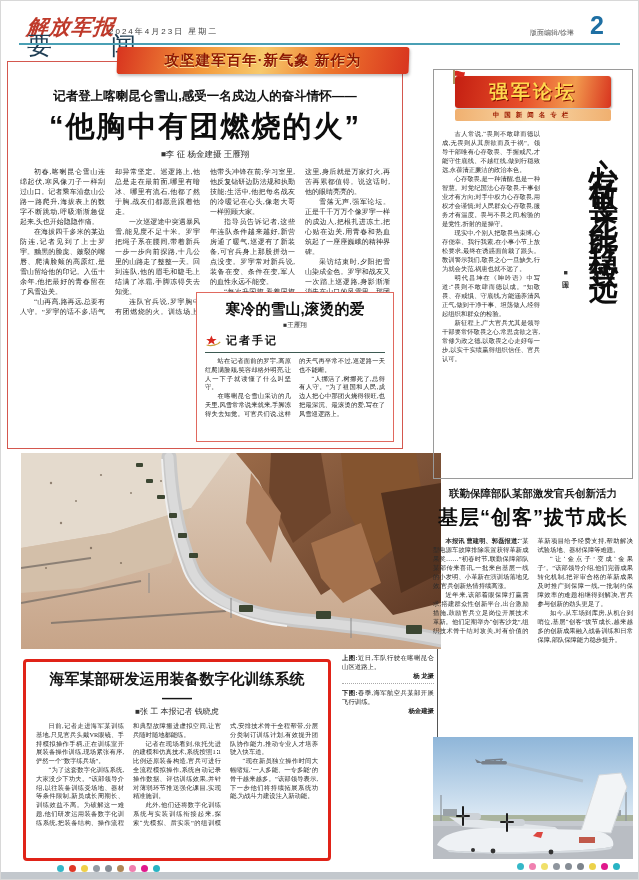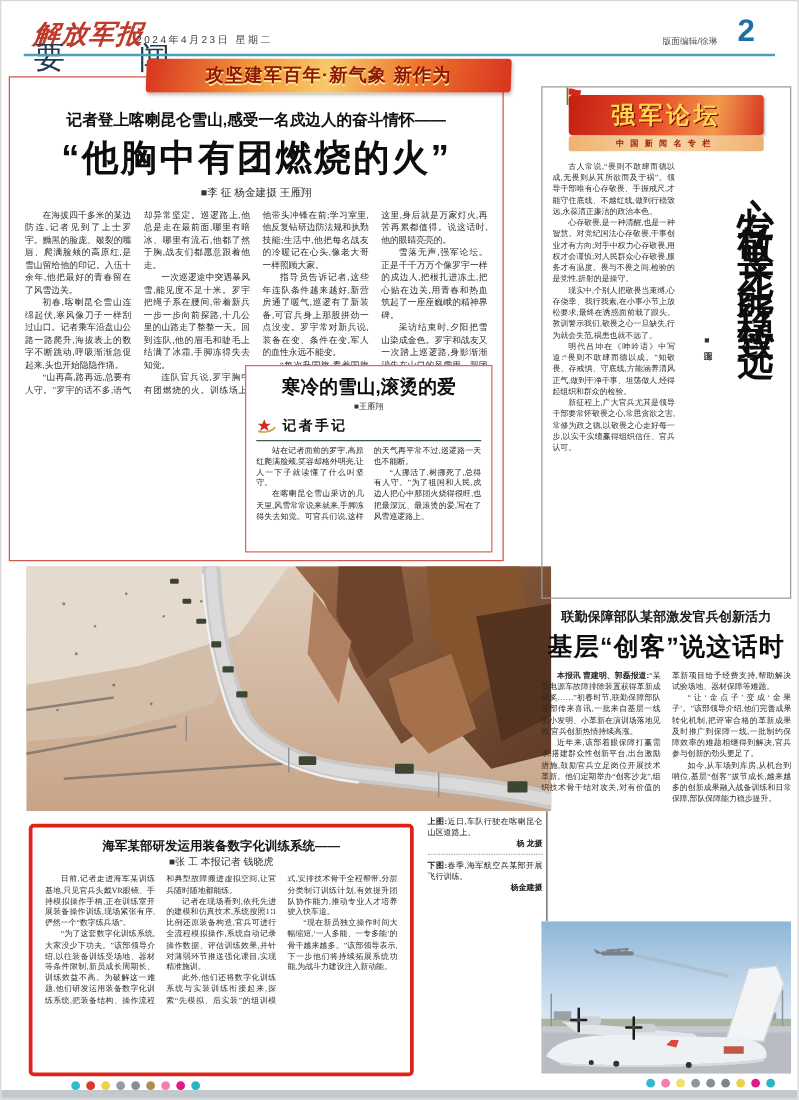--- a/index.html
+++ b/index.html
@@ -49,21 +49,21 @@
   .captions{position:absolute;left:341px;top:652px;width:92px;font-family:"Liberation Serif",serif;
         font-size:6.4px;line-height:9px;text-align:justify;color:#222;}
   .caption-item{margin-bottom:4px;padding-bottom:3px;border-bottom:1px dotted #aaa;}
   .caption-item:last-child{border-bottom:none;}
   .caption-label{font-weight:bold;}
   .caption-credit{display:block;text-align:right;font-weight:bold;}
   .v-divider{position:absolute;left:436px;top:648px;width:1px;height:88px;background:#555;}
   
   .digital-box{position:absolute;left:22px;top:658px;width:308px;height:202px;border:3px solid #e02318;
         border-radius:4px;box-sizing:border-box;padding:6px 10px;}
-  .digital-kicker{text-align:center;font-size:10px;font-weight:bold;color:#151515;margin-top:2px;}
+  .digital-kicker{text-align:center;font-size:15px;font-weight:bold;color:#151515;margin-top:2px;}
   .digital-headline{text-align:center;font-size:21px;font-weight:900;color:#0d0d0d;letter-spacing:1px;margin:3px 0 2px;}
   .digital-byline{text-align:center;font-size:8px;color:#333;margin-bottom:5px;}
   .digital-body{column-count:3;column-gap:9px;font-family:"Liberation Serif",serif;font-size:6.3px;
         line-height:8.8px;text-align:justify;color:#2b2b2b;height:136px;overflow:hidden;}
   .digital-body p{margin:0;text-indent:2em;}
   
   .forum-box{position:absolute;left:432px;top:68px;width:200px;height:410px;border:1px solid #9a9a9a;
         box-sizing:border-box;padding:6px 8px;}
   .forum-logo{position:relative;width:156px;margin:0 auto;}
   .forum-logo-main{height:32px;background:linear-gradient(100deg,#c41f12,#e8502a 45%,#f29a4e 75%,#d8341f);
@@ -111,22 +111,22 @@
 
   <div class="banner">
     <span>攻坚建军百年·新气象 新作为</span>
   </div>
 
   <div class="lead-box">
     <div class="lead-kicker">记者登上喀喇昆仑雪山,感受一名戍边人的奋斗情怀——</div>
     <div class="lead-headline">“他胸中有团燃烧的火”</div>
     <div class="lead-byline">■李 征  杨金建摄 王雁翔</div>
     <div class="lead-body">
+        <p>初春,喀喇昆仑雪山连绵起伏,寒风像刀子一样刮过山口。记者乘车沿盘山公路一路爬升,海拔表上的数字不断跳动,呼吸渐渐急促起来,头也开始隐隐作痛。</p>
         <p>在海拔四千多米的某边防连,记者见到了上士罗宇。黝黑的脸庞、皴裂的嘴唇、爬满脸颊的高原红,是雪山留给他的印记。入伍十余年,他把最好的青春留在了风雪边关。</p>
-        <p>初春,喀喇昆仑雪山连绵起伏,寒风像刀子一样刮过山口。记者乘车沿盘山公路一路爬升,海拔表上的数字不断跳动,呼吸渐渐急促起来,头也开始隐隐作痛。</p>
         <p>“山再高,路再远,总要有人守。”罗宇的话不多,语气却异常坚定。巡逻路上,他总是走在最前面,哪里有暗冰、哪里有流石,他都了然于胸,战友们都愿意跟着他走。</p>
         <p>一次巡逻途中突遇暴风雪,能见度不足十米。罗宇把绳子系在腰间,带着新兵一步一步向前探路,十几公里的山路走了整整一天。回到连队,他的眉毛和睫毛上结满了冰霜,手脚冻得失去知觉。</p>
         <p>连队官兵说,罗宇胸中有团燃烧的火。训练场上,他带头冲锋在前;学习室里,他反复钻研边防法规和执勤技能;生活中,他把每名战友的冷暖记在心头,像老大哥一样照顾大家。</p>
         <p>指导员告诉记者,这些年连队条件越来越好,新营房通了暖气,巡逻有了新装备,可官兵身上那股拼劲一点没变。罗宇常对新兵说,装备在变、条件在变,军人的血性永远不能变。</p>
         <p>“每次升国旗,看着国旗在雪山之巅高高飘扬,心里就特别踏实。”罗宇说,守在这里,身后就是万家灯火,再苦再累都值得。说这话时,他的眼睛亮亮的。</p>
         <p>雪落无声,强军论坛。正是千千万万个像罗宇一样的戍边人,把根扎进冻土,把心贴在边关,用青春和热血筑起了一座座巍峨的精神界碑。</p>
         <p>采访结束时,夕阳把雪山染成金色。罗宇和战友又一次踏上巡逻路,身影渐渐消失在山口的风雪里。那团燃烧的火,始终在记者心中跳动。</p>
       </div>
 
     <div class="notes-box">
@@ -249,21 +249,21 @@
         </div>
       <div class="forum-vertical">
         <div class="forum-headline">心存敬畏才能行稳致远</div>
         <div class="forum-byline">■谭玉国</div>
       </div>
     </div>
   </div>
 
   <div class="creator">
     <div class="creator-kicker">联勤保障部队某部激发官兵创新活力</div>
-    <div class="creator-headline">基层“创客”说这话时</div>
+    <div class="creator-headline">基层“创客”拔节成长</div>
     <div class="creator-body">
       <p><strong class="lead-strong">本报讯 曹建明、郭磊报道:</strong><span>“某型电源车故障排除装置获得革新成果奖……”初春时节,联勤保障部队某部传来喜讯,一批来自基层一线的小发明、小革新在演训场落地见效,官兵创新热情持续高涨。</span></p>
     <p>近年来,该部着眼保障打赢需求,搭建群众性创新平台,出台激励措施,鼓励官兵立足岗位开展技术革新。他们定期举办“创客沙龙”,组织技术骨干结对攻关,对有价值的革新项目给予经费支持,帮助解决试验场地、器材保障等难题。</p>
         <p>“让‘金点子’变成‘金果子’。”该部领导介绍,他们完善成果转化机制,把评审合格的革新成果及时推广到保障一线,一批制约保障效率的难题相继得到解决,官兵参与创新的劲头更足了。</p>
         <p>如今,从车场到库房,从机台到哨位,基层“创客”拔节成长,越来越多的创新成果融入战备训练和日常保障,部队保障能力稳步提升。</p>
       </div>
   </div>
 
   <div class="aircraft-photo">
     <svg viewBox="0 0 200 122" preserveAspectRatio="none">

